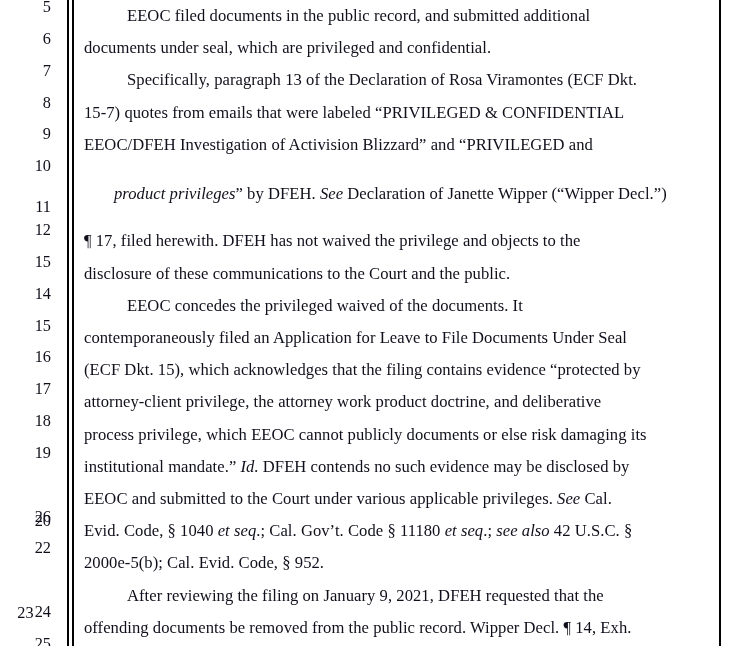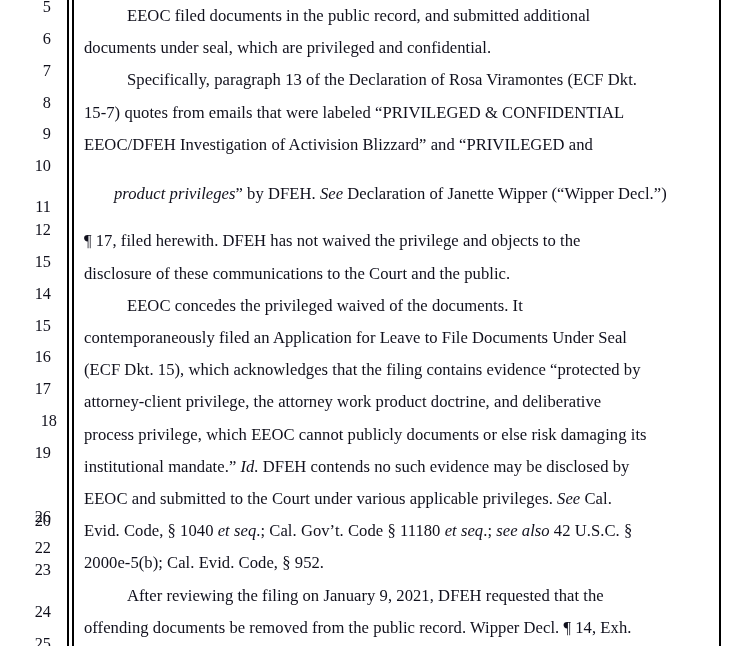--- a/index.html
+++ b/index.html
@@ -83,26 +83,26 @@
       <div class="line-num" style="top: 94.55px;">8</div>
       <div class="line-num" style="top: 126.4px;">9</div>
       <div class="line-num" style="top: 158.25px;">10</div>
       <div class="line-num" style="top: 199px;">11</div>
       <div class="line-num" style="top: 221.95px;">12</div>
       <div class="line-num" style="top: 253.8px;">15</div>
       <div class="line-num" style="top: 285.65px;">14</div>
       <div class="line-num" style="top: 317.5px;">15</div>
       <div class="line-num" style="top: 349.35px;">16</div>
       <div class="line-num" style="top: 381.2px;">17</div>
-      <div class="line-num" style="top: 413.05px; padding-left: 6px;">18</div>
+      <div class="line-num" style="top: 413.05px;">18</div>
       <div class="line-num" style="top: 444.9px;">19</div>
       <div class="line-num" style="top: 476.75px; margin-top: 36px;">20</div>
       <div class="line-num" style="top: 508.6px;">26</div>
       <div class="line-num" style="top: 540.45px;">22</div>
-      <div class="line-num" style="top: 562px;">23</div>
+      <div class="line-num" style="top: 605px; text-align: center;">23</div>
       <div class="line-num" style="top: 604.15px;">24</div>
       <div class="line-num" style="top: 636px;">25</div>
     </div>
   <div class="double-rule"></div>
   <div class="right-rule"></div>
   <div class="document-body">
       <div class="text-line indent" style="top: 0px;"><span>EEOC filed documents in the public record, and submitted additional</span></div>
       <div class="text-line" style="top: 32.2px;"><span>documents under seal, which are privileged and confidential.</span></div>
       <div class="text-line indent" style="top: 64.4px;"><span>Specifically, paragraph 13 of the Declaration of Rosa Viramontes (ECF Dkt.</span></div>
       <div class="text-line" style="top: 96.6px;"><span>15-7) quotes from emails that were labeled “PRIVILEGED &amp; CONFIDENTIAL</span></div>

